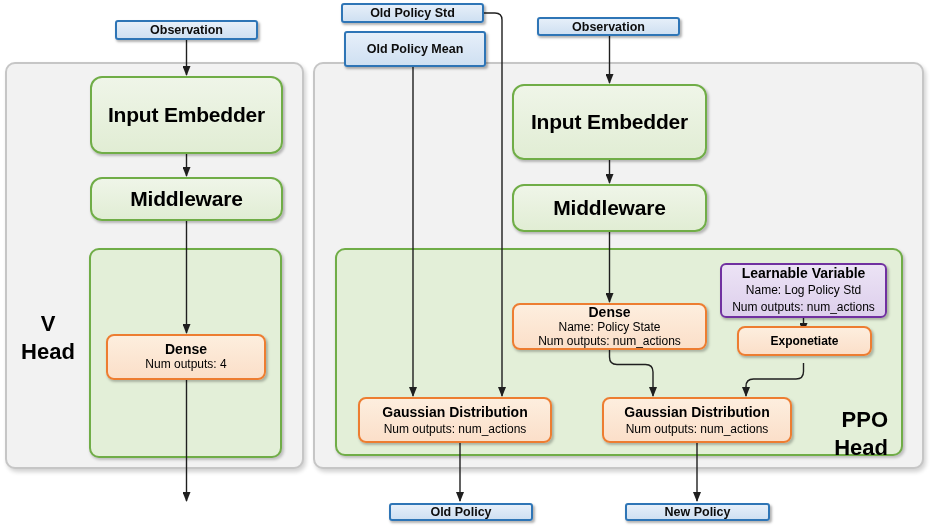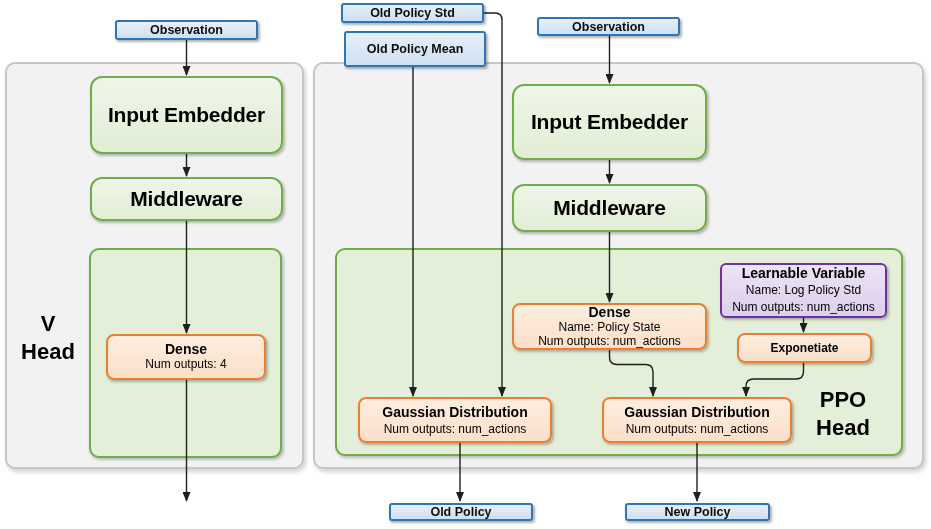--- a/index.html
+++ b/index.html
@@ -132,35 +132,35 @@
     <span class="small-line">Name: Policy State</span>
     <span class="small-line">Num outputs: num_actions</span>
   </div>
 
   <div class="abs node box-purple learnable" style="left:720px;top:263px;width:167px;height:55px;">
     <span class="small-title">Learnable Variable</span>
     <span class="small-line">Name: Log Policy Std</span>
     <span class="small-line">Num outputs: num_actions</span>
   </div>
 
-  <div class="abs node box-orange" style="left:737px;top:333px;width:135px;height:30px;">
+  <div class="abs node box-orange" style="left:737px;top:326px;width:135px;height:30px;">
     <span class="small-title" style="font-size:12px;">Exponetiate</span>
   </div>
 
   <div class="abs node box-orange gauss" style="left:358px;top:397px;width:194px;height:46px;">
     <span class="small-title">Gaussian Distribution</span>
     <span class="small-line">Num outputs: num_actions</span>
   </div>
 
   <div class="abs node box-orange gauss" style="left:602px;top:397px;width:190px;height:46px;">
     <span class="small-title">Gaussian Distribution</span>
     <span class="small-line">Num outputs: num_actions</span>
   </div>
 
-  <div class="abs head-label" style="left:798px;top:386px;width:90px;">
+  <div class="abs head-label" style="left:798px;top:406px;width:90px;text-align:right;">
     <div>PPO</div>
     <div>Head</div>
   </div>
 
   <div class="abs node box-blue" style="left:625px;top:503px;width:145px;height:18px;">
     <span>New Policy</span>
   </div>
 
   <div class="abs node box-blue" style="left:389px;top:503px;width:144px;height:18px;">
     <span>Old Policy</span>

